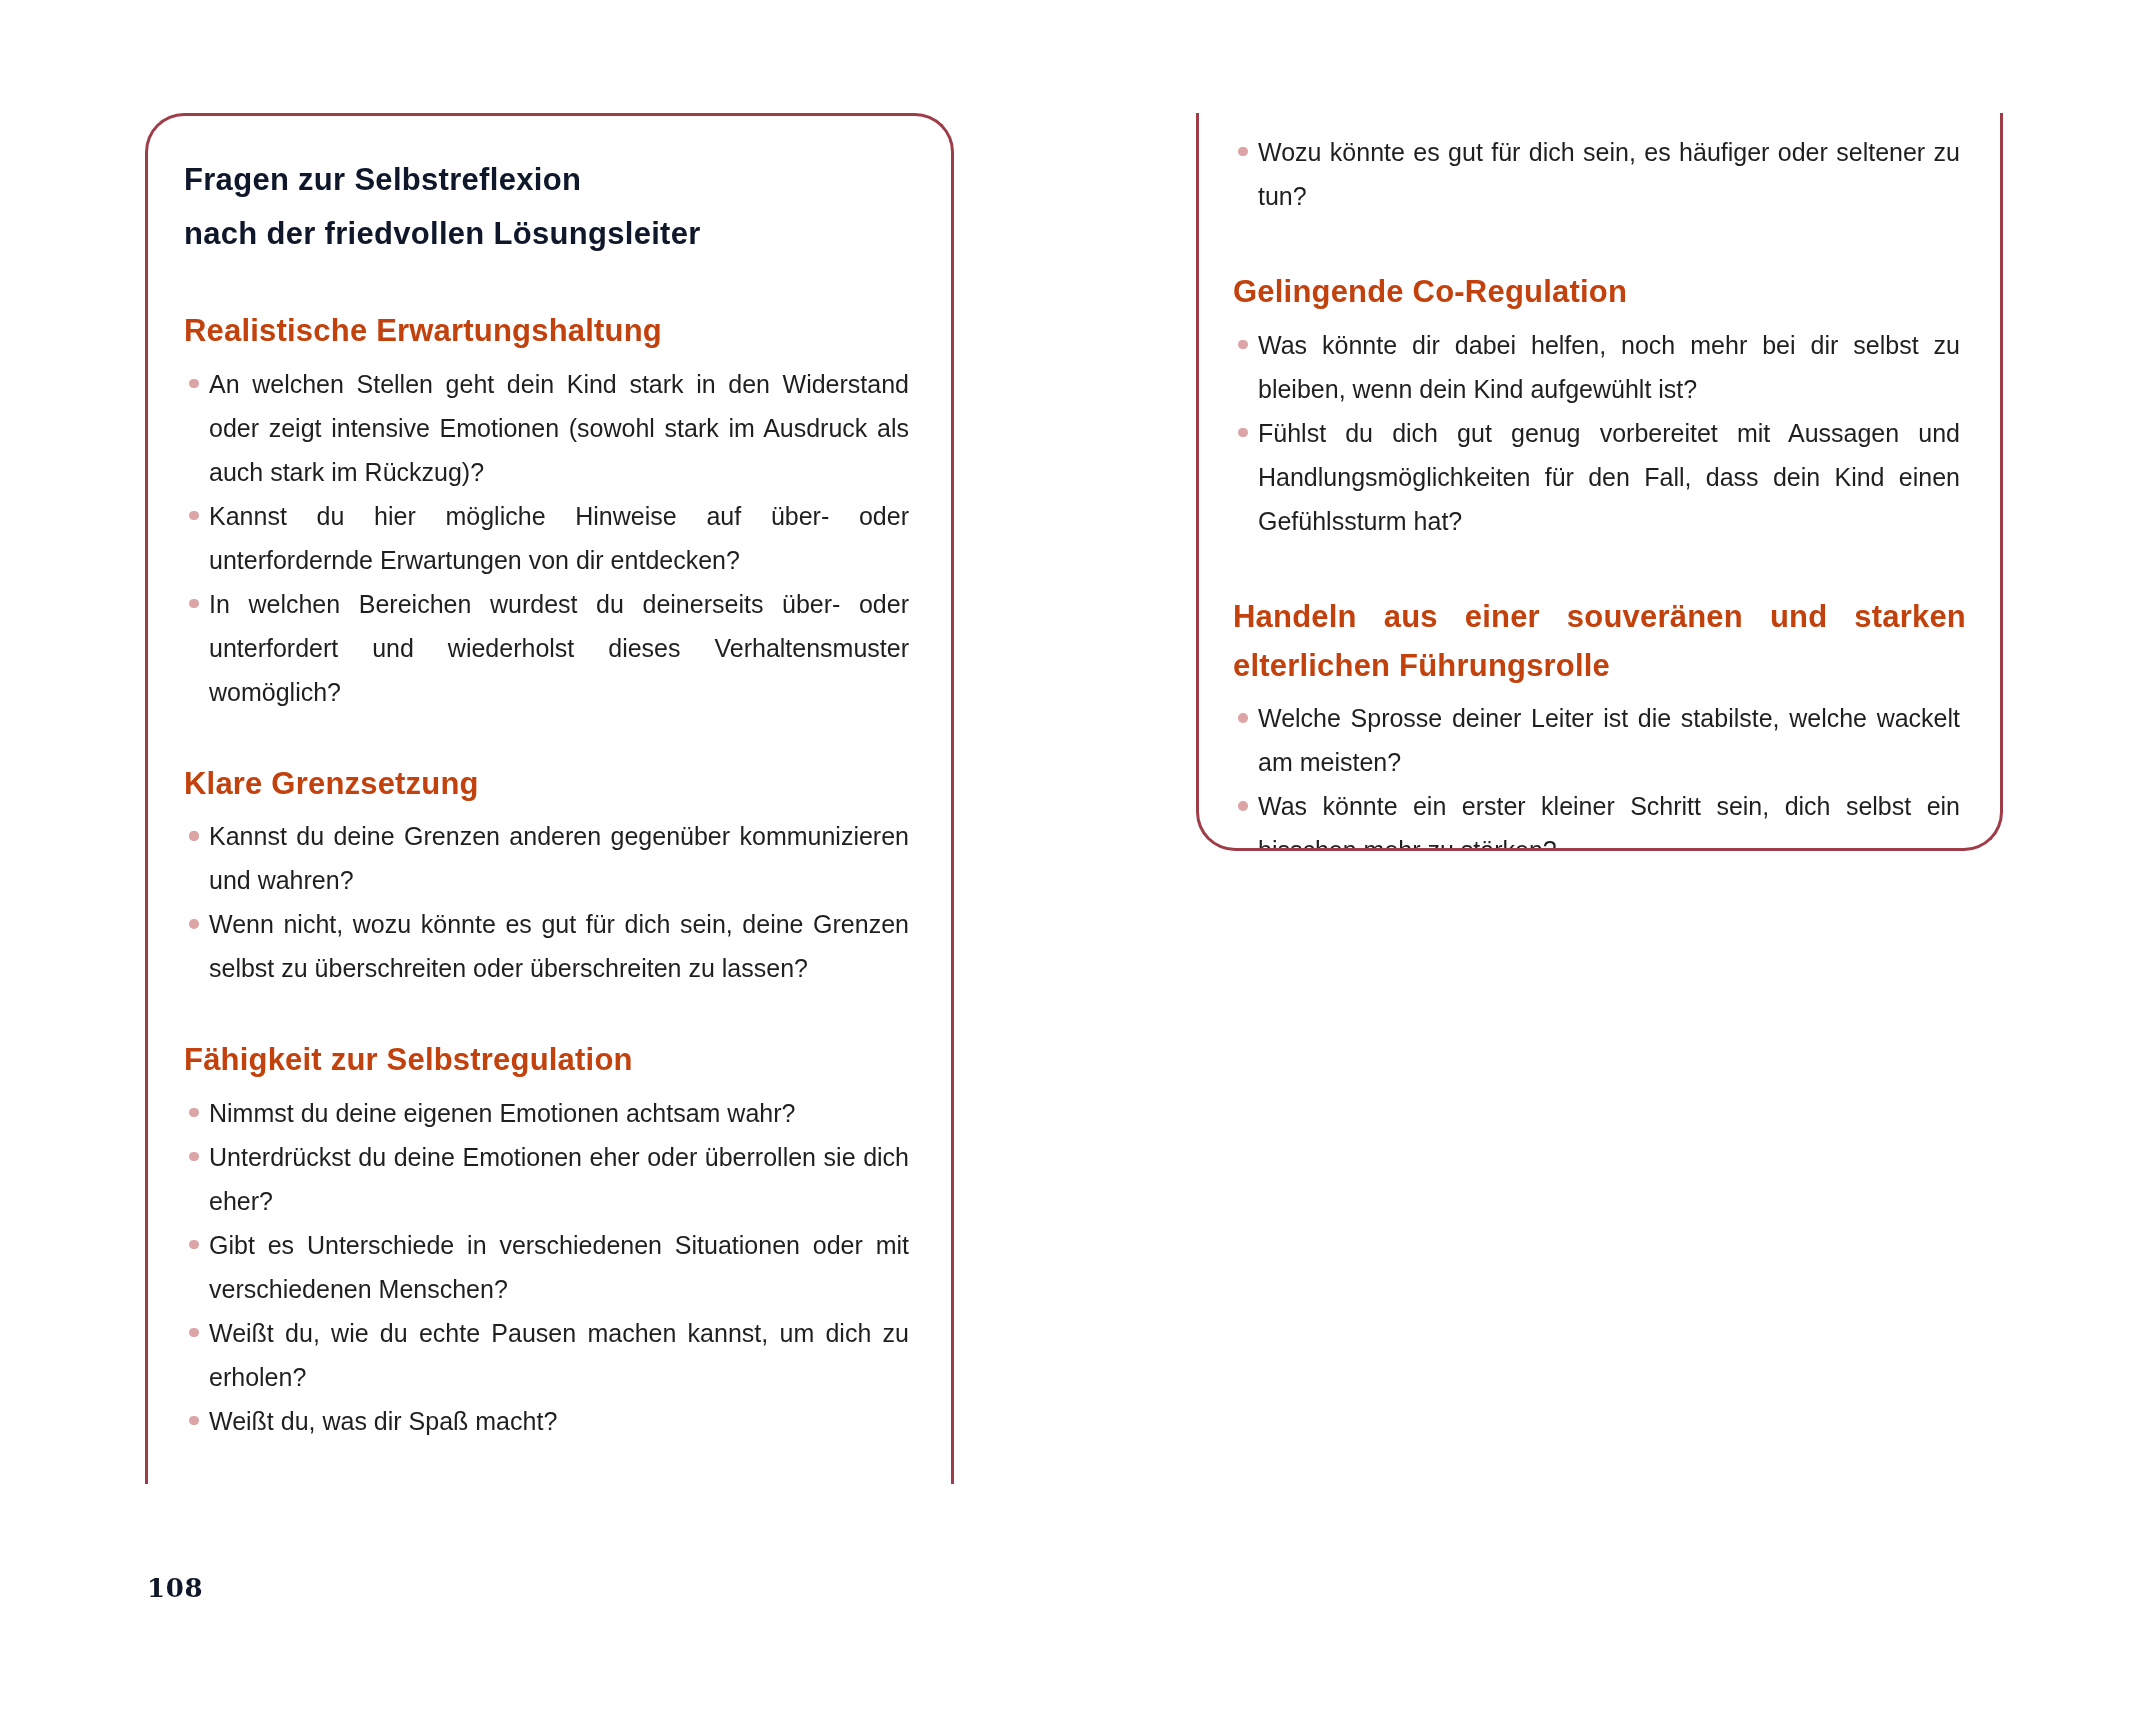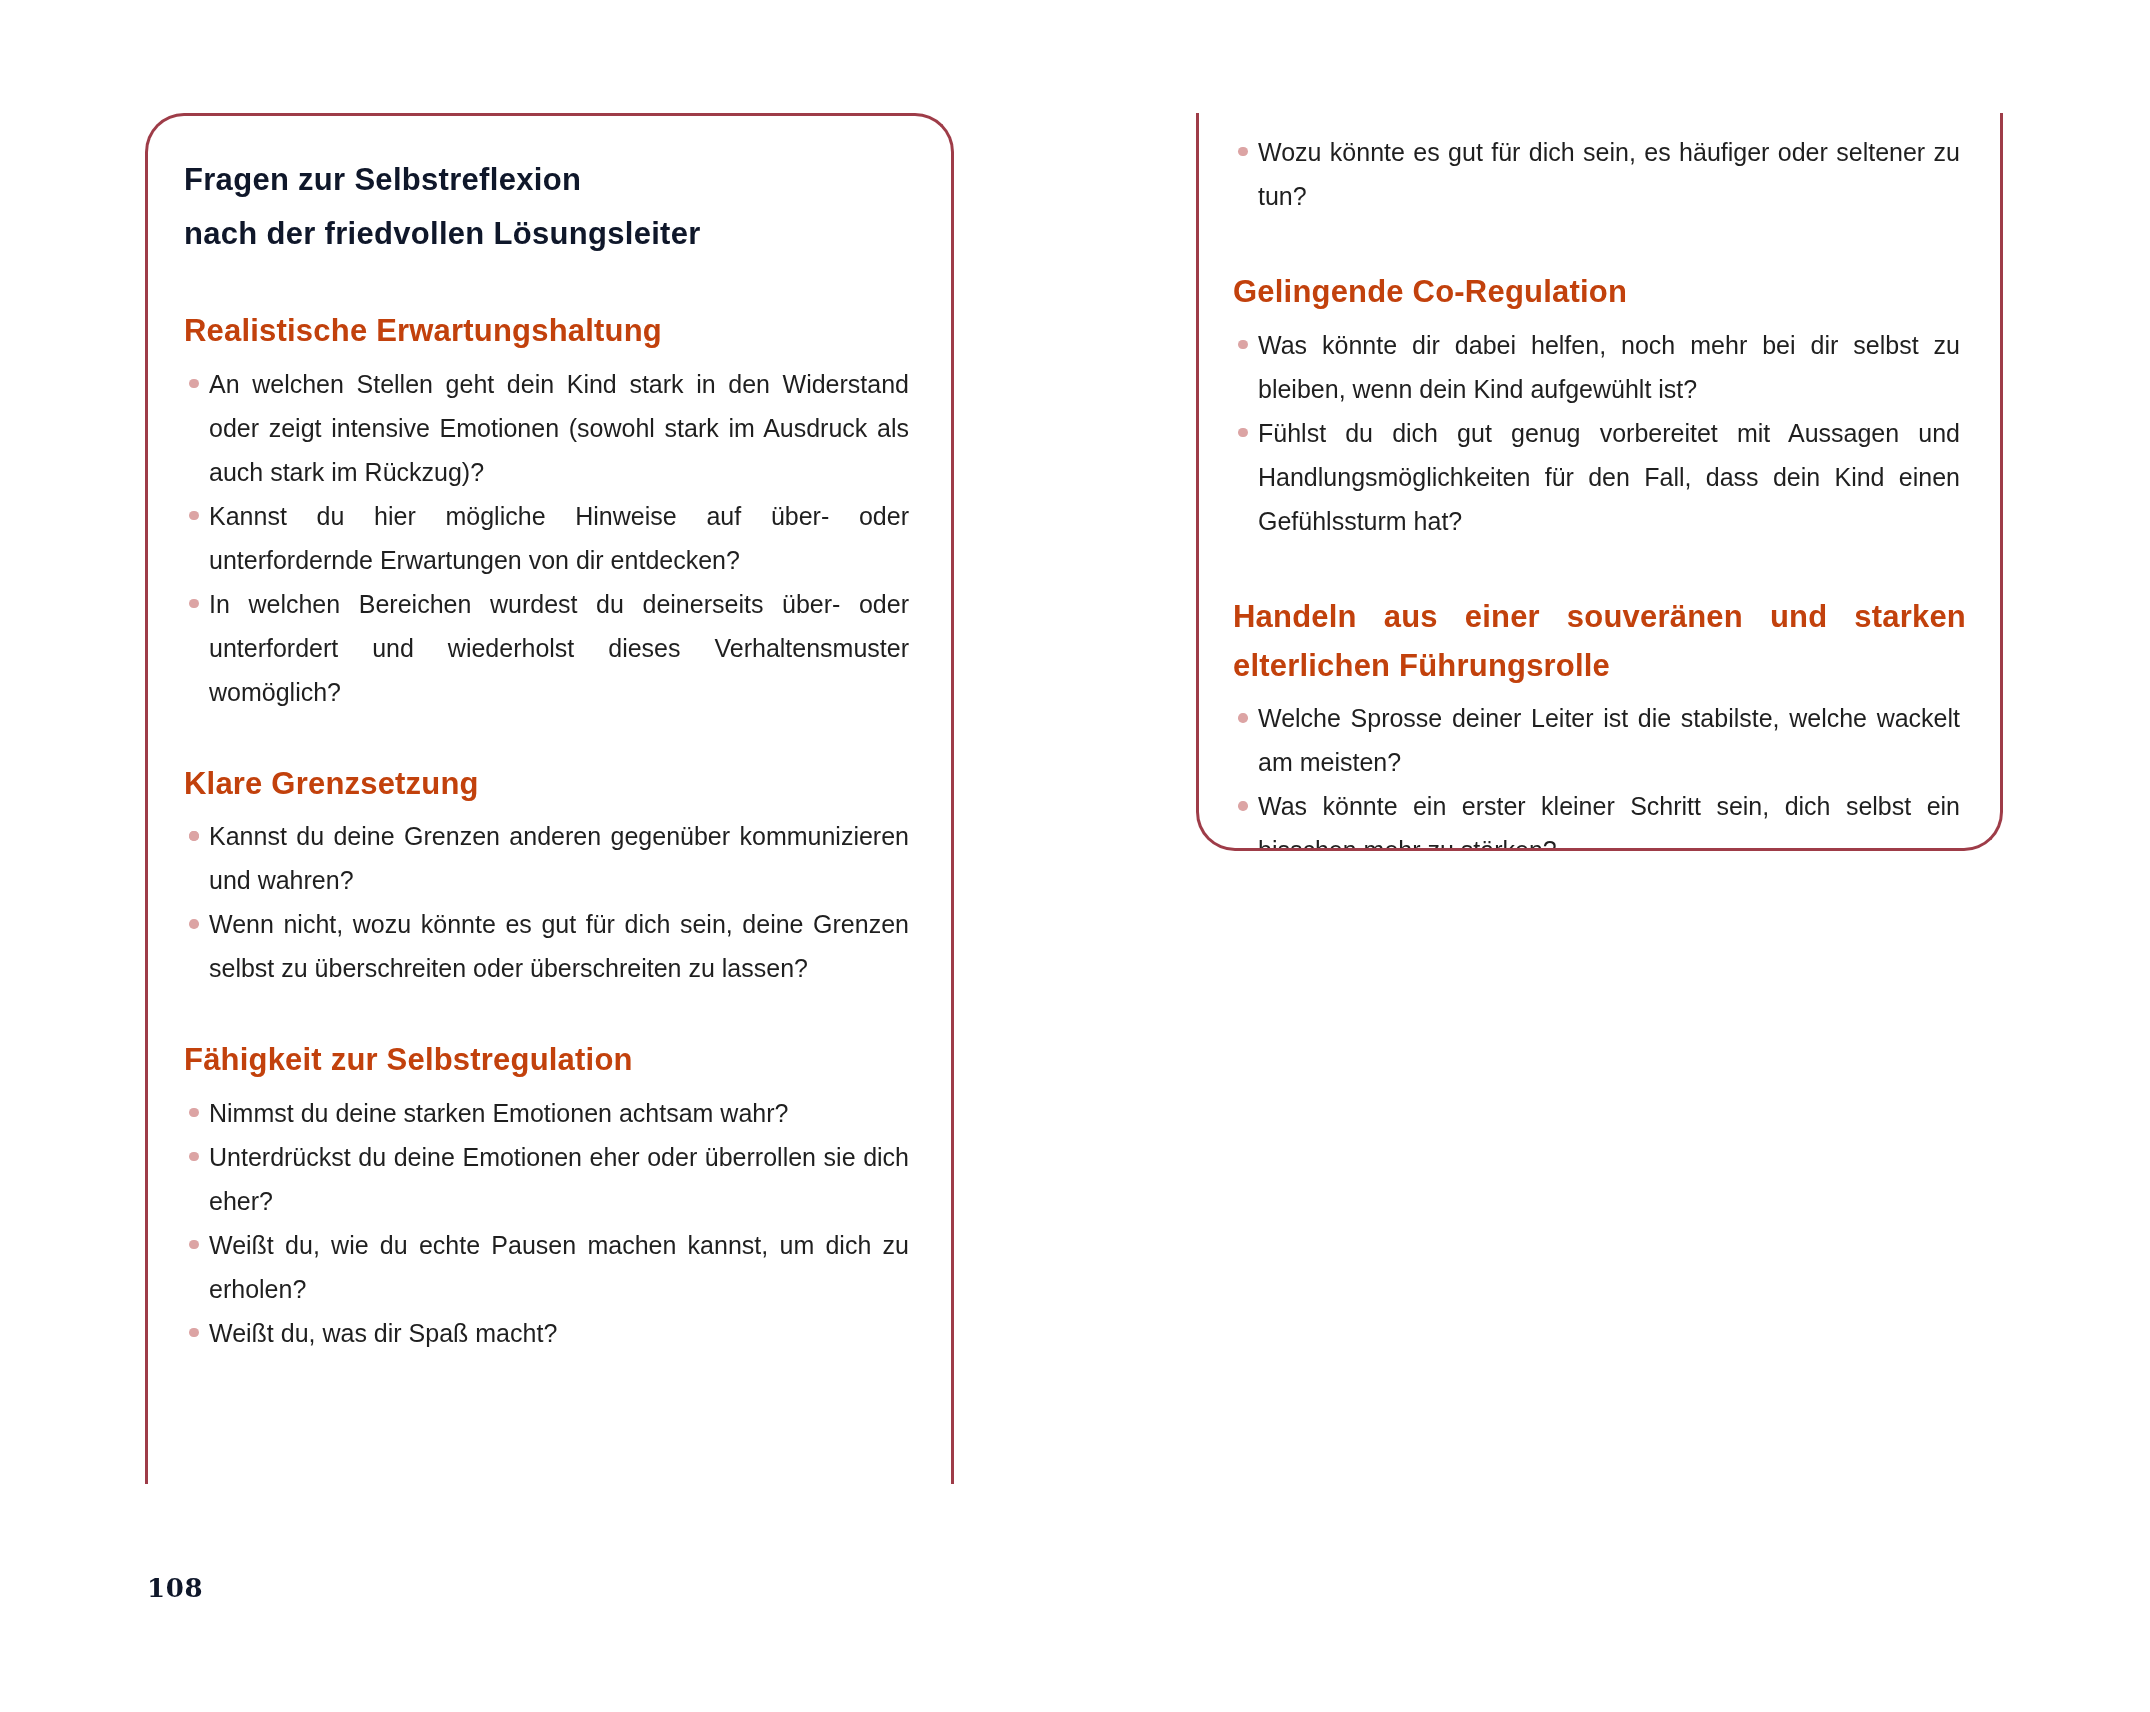--- a/index.html
+++ b/index.html
@@ -110,22 +110,23 @@
       <ul class="bullets">
         <li><span class="dot"></span></li>
         <li><span class="dot"></span><span>Kannst du deine Grenzen anderen gegenüber kommunizieren und wahren?</span></li>
         <li><span class="dot"></span><span>Wenn nicht, wozu könnte es gut für dich sein, deine Grenzen selbst zu überschreiten oder überschreiten zu lassen?</span></li>
       </ul>
     </section>
 
     <section class="section">
       <h3 class="section-heading">Fähigkeit zur Selbstregulation</h3>
       <ul class="bullets">
-        <li><span class="dot"></span><span>Nimmst du deine starken Emotionen achtsam wahr?</span></li>
+        <li><span class="dot"></span><span>Nimmst du deine eigenen Emotionen achtsam wahr?</span></li>
         <li><span class="dot"></span><span>Unterdrückst du deine Emotionen eher oder überrollen sie dich eher?</span></li>
+        <li><span class="dot"></span><span>Gibt es Unterschiede in verschiedenen Situationen oder mit verschiedenen Menschen?</span></li>
         <li><span class="dot"></span><span>Weißt du, wie du echte Pausen machen kannst, um dich zu erholen?</span></li>
         <li><span class="dot"></span><span>Weißt du, was dir Spaß macht?</span></li>
         <li></li>
       </ul>
     </section>
   </section>
 
   <section class="panel panel-right">
     <ul class="bullets continued">
       <li><span class="dot"></span><span>Wozu könnte es gut für dich sein, es häufiger oder seltener zu tun?</span></li>

